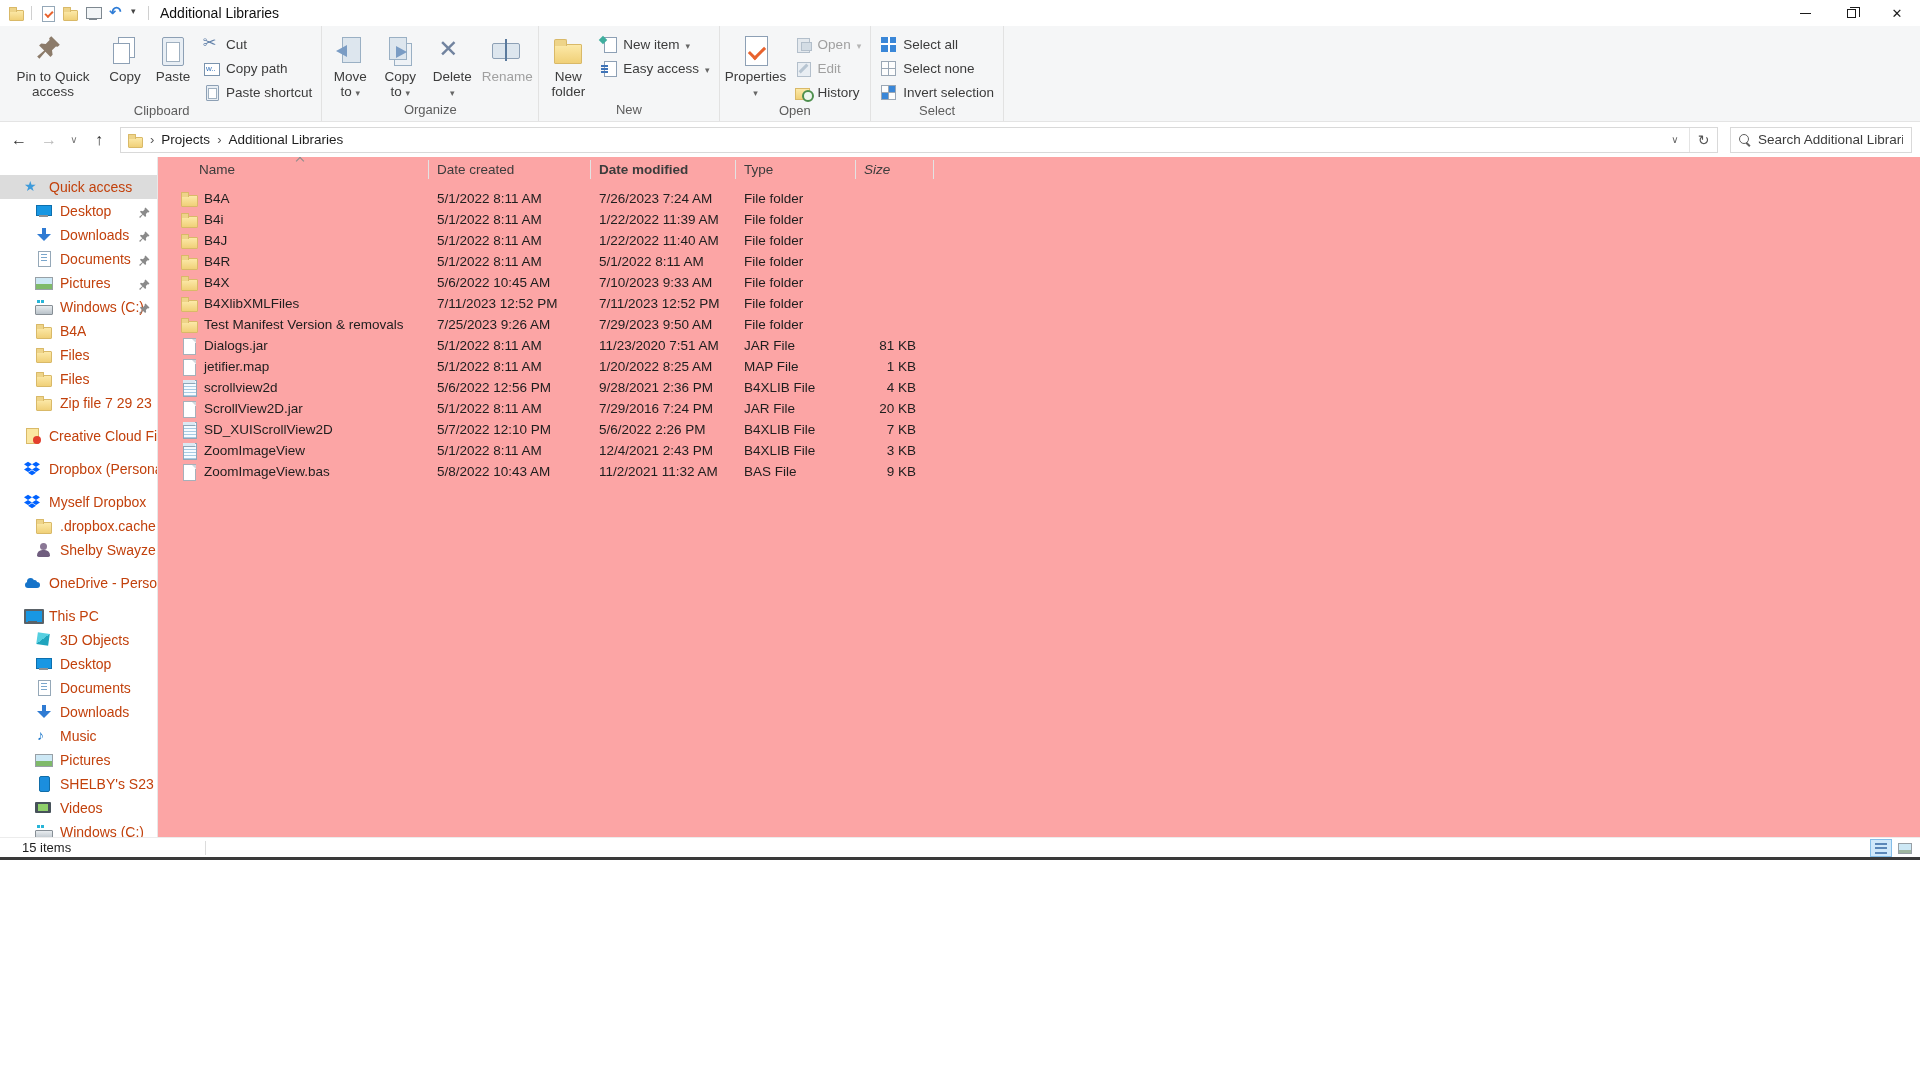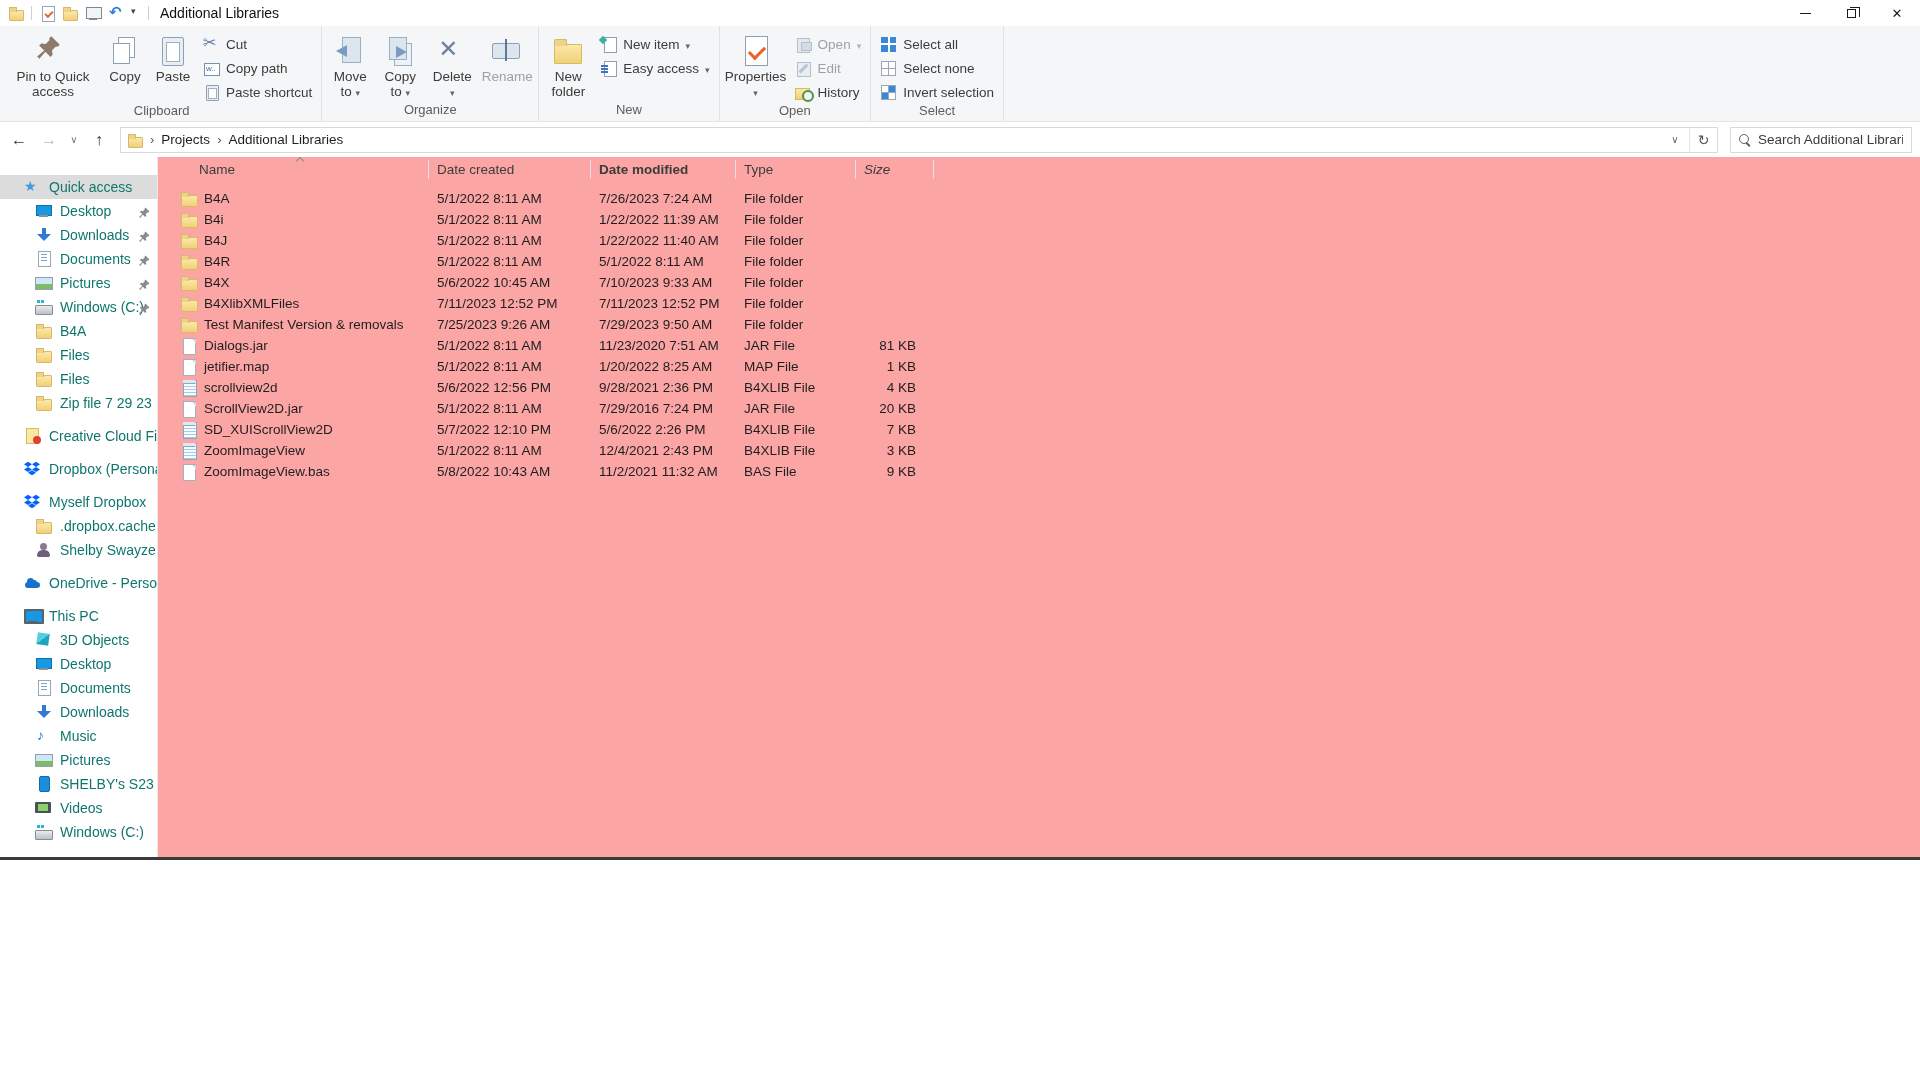--- a/index.html
+++ b/index.html
@@ -130,21 +130,21 @@
   .searchbox { width:182px; height:26px; border:1px solid #d9d9d9; background:#fff; margin-left:8px; display:flex; align-items:center; gap:7px; padding:0 8px; }
   .mag { width:12px; height:12px; position:relative; flex:none; }
   .mag::before { content:""; position:absolute; left:0; top:0; width:8px; height:8px; border:1.5px solid #5f5f5f; border-radius:50%; }
   .mag::after { content:""; position:absolute; left:8px; top:8px; width:5px; height:1.5px; background:#5f5f5f; transform:rotate(45deg); transform-origin:0 0; }
   .searchbox input { border:none; outline:none; font-size:13.5px; font-family:inherit; color:#2b2b2b; width:100%; background:transparent; }
   .searchbox input::placeholder { color:#3c3c3c; opacity:1; }
 
   
   .main { flex:1; display:flex; overflow:hidden; }
   .sidebar { width:158px; flex:none; padding-top:18px; border-right:1px solid #e8e8e8; overflow:hidden; }
-  .snav-item { display:flex; align-items:center; height:24px; width:100%; border:none; background:none; font-size:14px; color:#0f766e; cursor:pointer; position:relative; text-align:left; font-family:inherit; }
+  .snav-item { display:flex; align-items:center; height:24px; width:100%; border:none; background:none; font-size:14px; color:#c2410c; cursor:pointer; position:relative; text-align:left; font-family:inherit; }
   .snav-item.lvl0 { padding-left:24px; }
   .snav-item.lvl1 { padding-left:35px; }
   .snav-item.gap { margin-top:9px; }
   .snav-item.selected { background:#dcdcdc; }
   .snav-label { margin-left:8px; white-space:nowrap; overflow:hidden; }
   .snav-pin { position:absolute; right:7px; top:6px; }
 
   
   .si { width:17px; height:16px; position:relative; display:inline-block; flex:none; }
   .si-quick-access::before { content:"\2605"; position:absolute; left:0; top:-1px; font-size:14px; color:#3f9bda; }
@@ -758,15 +758,26 @@
     </span>
     <span class="c-created">5/8/2022 10:43 AM</span>
     <span class="c-modified">11/2/2021 11:32 AM</span>
     <span class="c-type">BAS File</span>
     <span class="c-size">9 KB</span>
   </div>
 </div>
     </div>
   </div>
 
+  <div class="statusbar">
+    <span class="status-count">15 items</span>
+    <div class="view-toggles">
+      <button class="vbtn active">
+          <span class="v-details"></span>
+        </button>
+      <button class="vbtn">
+          <span class="v-thumbs"></span>
+        </button>
+    </div>
+  </div>
   <div class="bottom-edge"></div>
 
 </div>
 
 </body></html>

